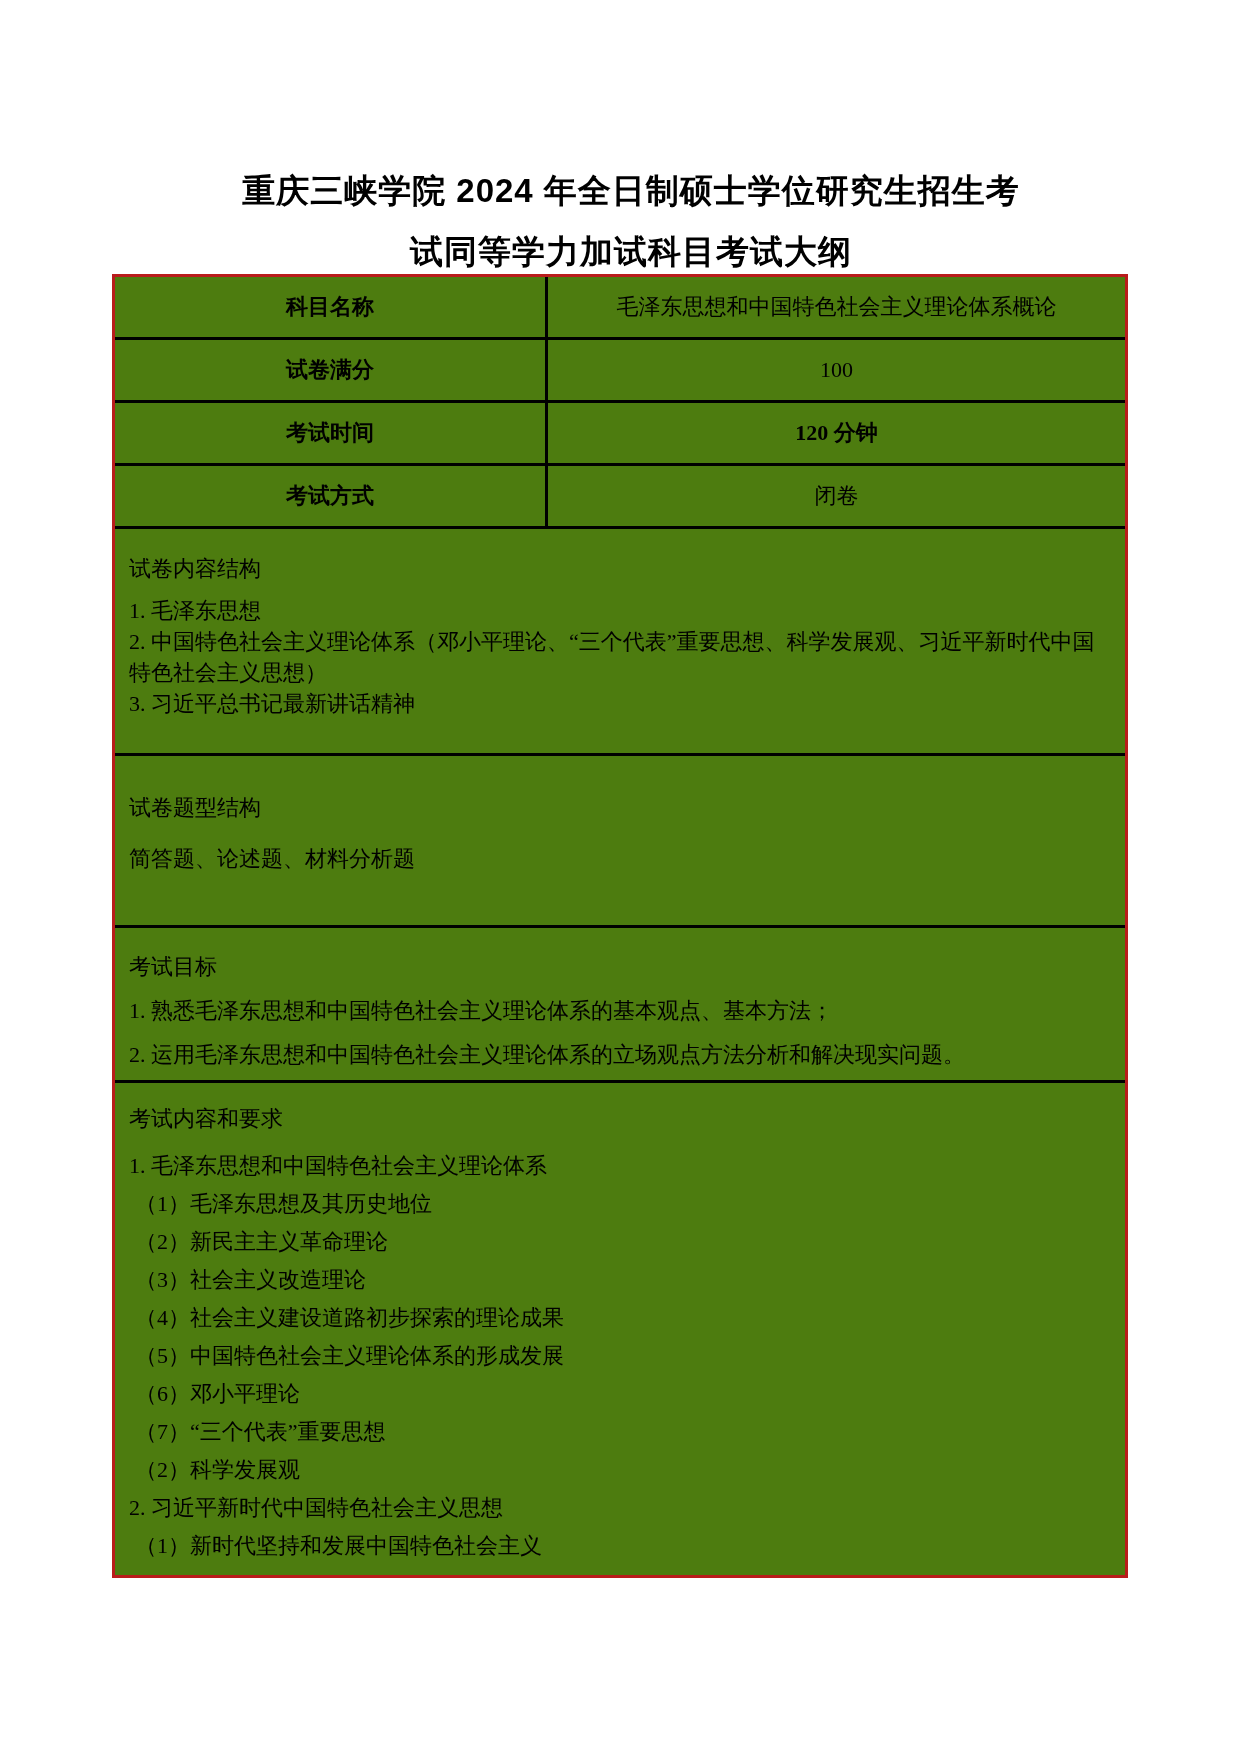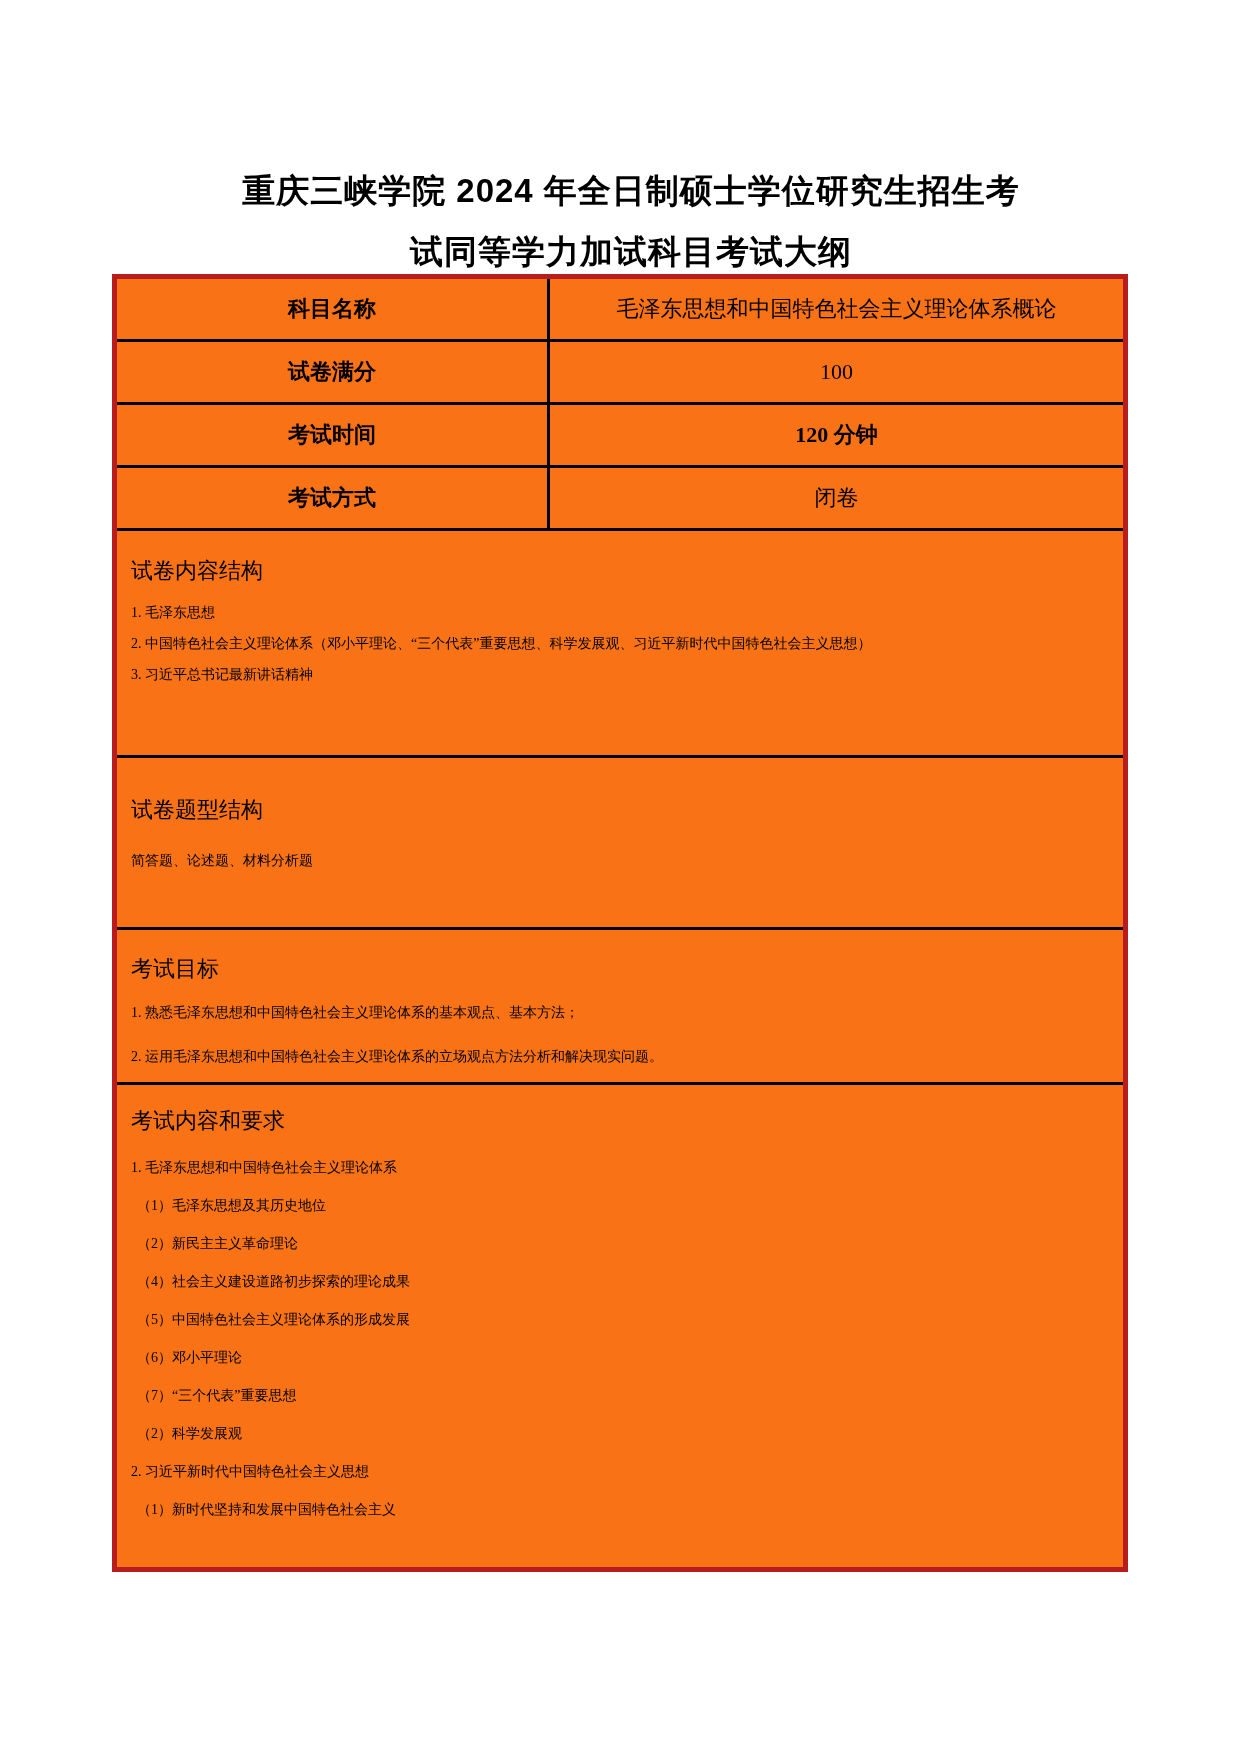--- a/index.html
+++ b/index.html
@@ -23,23 +23,23 @@
     font-size: 33px;
     line-height: 61px;
     letter-spacing: 1px;
     margin-left: 11px;
   }
   .doc-table {
     position: absolute;
     left: 112px;
     top: 274px;
     width: 1016px;
-    border: 5px solid #b91c1c;
+    border: 3px solid #b91c1c;
     box-sizing: border-box;
-    background: #f97316;
+    background: #4d7c0f;
   }
   .info-row { display: flex; border-bottom: 3px solid #000000; height: 60px; }
   .info-label {
     width: 433px;
     border-right: 3px solid #000000;
     display: flex; align-items: center; justify-content: center;
     font-weight: 700; font-size: 22px;
     box-sizing: border-box;
   }
   .info-value {
@@ -49,21 +49,21 @@
     box-sizing: border-box;
   }
   .info-value.bold { font-weight: 700; }
   .section {
     border-bottom: 3px solid #000000;
     padding: 0 20px 0 14px;
     box-sizing: border-box;
   }
   .section:last-child { border-bottom: none; }
   .section-heading { font-weight: 400; font-size: 22px; line-height: 24px; }
-  .line { font-size: 14px; }
+  .line { font-size: 22px; }
   .line.indent { padding-left: 6px; }
 
   .sec-content { min-height: 227px; padding-top: 28px; }
   .sec-content .section-heading { margin-bottom: 14px; }
   .sec-content .line { line-height: 31px; }
 
   .sec-types { min-height: 172px; padding-top: 40px; }
   .sec-types .section-heading { margin-bottom: 26px; }
   .sec-types .line { line-height: 26px; }
 
@@ -122,20 +122,21 @@
       <div class="section-heading">考试目标</div>
       <div class="line">1. 熟悉毛泽东思想和中国特色社会主义理论体系的基本观点、基本方法；</div>
       <div class="line">2. 运用毛泽东思想和中国特色社会主义理论体系的立场观点方法分析和解决现实问题。</div>
     </div>
 
     <div class="section sec-req">
       <div class="section-heading">考试内容和要求</div>
       <div class="line">1. 毛泽东思想和中国特色社会主义理论体系</div>
       <div class="line indent">（1）毛泽东思想及其历史地位</div>
       <div class="line indent">（2）新民主主义革命理论</div>
+      <div class="line indent">（3）社会主义改造理论</div>
       <div class="line indent">（4）社会主义建设道路初步探索的理论成果</div>
       <div class="line indent">（5）中国特色社会主义理论体系的形成发展</div>
       <div class="line indent">（6）邓小平理论</div>
       <div class="line indent">（7）“三个代表”重要思想</div>
       <div class="line indent">（2）科学发展观</div>
       <div class="line">2. 习近平新时代中国特色社会主义思想</div>
       <div class="line indent">（1）新时代坚持和发展中国特色社会主义</div>
     </div>
 
   </div>

